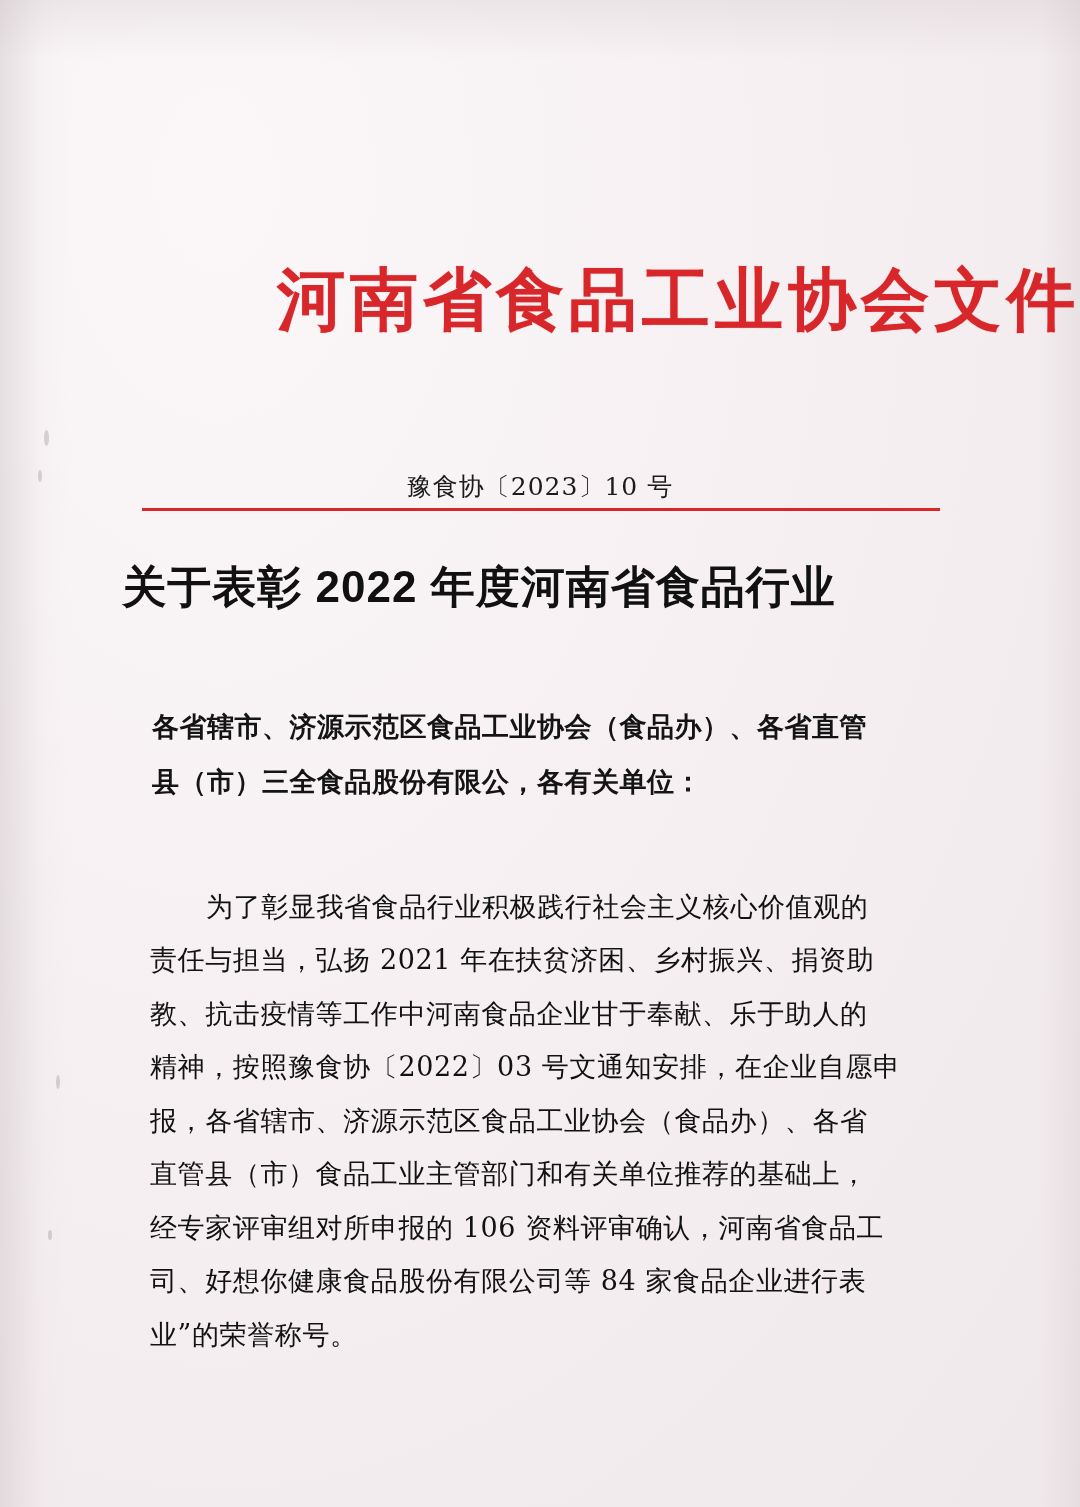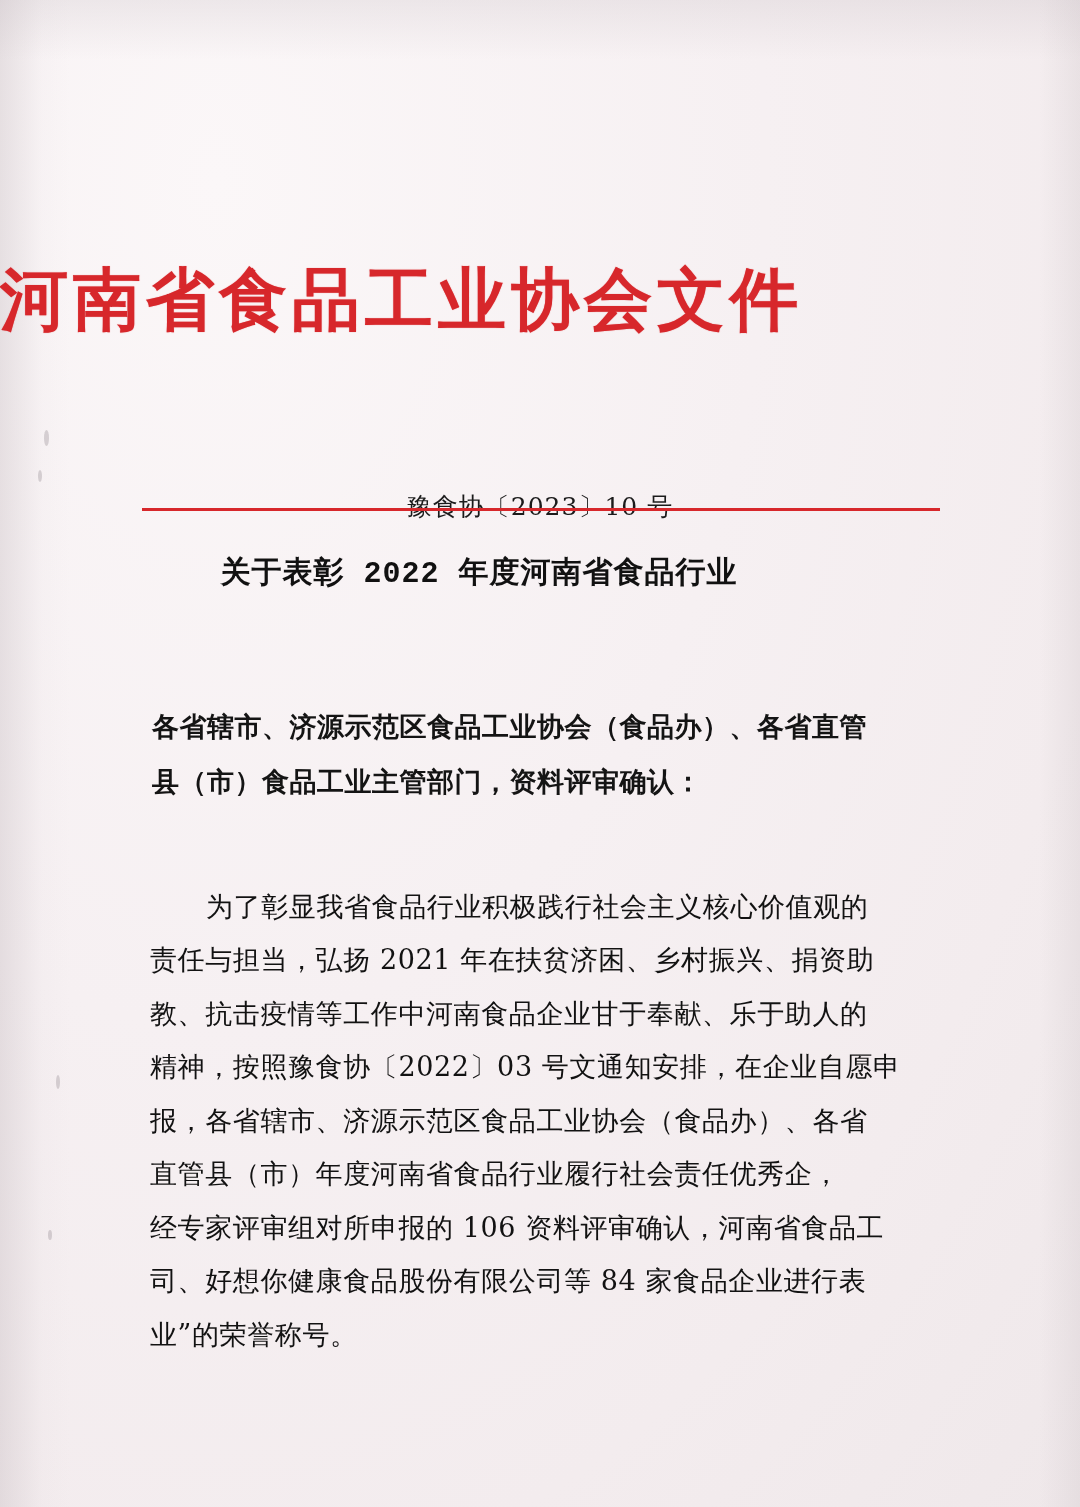--- a/index.html
+++ b/index.html
@@ -55,61 +55,60 @@
     background: rgba(150,140,145,0.35);
     border-radius: 50%;
     pointer-events: none;
   }
 
   .doc-title {
     position: absolute;
     top: 255px;
     left: 0;
     width: 1080px;
-    text-align: left;
+    text-align: right;
     color: #d7272b;
     font-family: "DejaVu Serif", serif;
     font-weight: bold;
     font-size: 68px;
     letter-spacing: 5px;
     text-shadow: 0 0 1px rgba(215,39,43,0.6);
     white-space: nowrap;
   }
 
   .doc-number {
     position: absolute;
     top: 470px;
     left: 0;
     width: 1080px;
     text-align: center;
     font-family: "DejaVu Serif", serif;
     font-size: 25px;
     color: #1b1b1b;
     letter-spacing: 1px;
-    margin-top: 20px;
   }
 
   .red-rule {
     position: absolute;
     top: 508px;
     left: 142px;
     width: 798px;
     height: 3px;
     background: #d7272b;
   }
 
   .subject {
     position: absolute;
     top: 548px;
     left: 0;
     width: 958px;
     text-align: center;
-    font-family: Liberation Mono, monospace;
+    font-family: Liberation Sans, sans-serif;
     font-weight: bold;
-    font-size: 30px;
+    font-size: 44px;
     color: #111;
     line-height: 1.75;
     letter-spacing: 1px;
   }
   .subject .line { display: block; }
 
   .salutation {
     position: absolute;
     top: 700px;
     left: 152px;
@@ -162,28 +161,28 @@
   <div class="doc-number">豫食协〔2023〕10 号</div>
 
   <div class="red-rule"></div>
 
   <div class="subject">
     <span class="line">关于表彰 2022 年度河南省食品行业</span>
   </div>
 
   <div class="salutation">
     <span class="line">各省辖市、济源示范区食品工业协会（食品办）、各省直管</span>
-    <span class="line">县（市）食品工业主管部门，资料评审确认：</span>
+    <span class="line">县（市）三全食品股份有限公，各有关单位：</span>
   </div>
 
   <div class="body-text">
     <span class="line indent">为了彰显我省食品行业积极践行社会主义核心价值观的</span>
     <span class="line">责任与担当，弘扬 2021 年在扶贫济困、乡村振兴、捐资助</span>
     <span class="line">教、抗击疫情等工作中河南食品企业甘于奉献、乐于助人的</span>
     <span class="line">精神，按照豫食协〔2022〕03 号文通知安排，在企业自愿申</span>
     <span class="line">报，各省辖市、济源示范区食品工业协会（食品办）、各省</span>
-    <span class="line">直管县（市）年度河南省食品行业履行社会责任优秀企，</span>
+    <span class="line">直管县（市）食品工业主管部门和有关单位推荐的基础上，</span>
     <span class="line">经专家评审组对所申报的 106 资料评审确认，河南省食品工</span>
     <span class="line">司、好想你健康食品股份有限公司等 84 家食品企业进行表</span>
     <span class="line">业”的荣誉称号。</span>
   </div>
 
 </div>
 
 </body></html>

